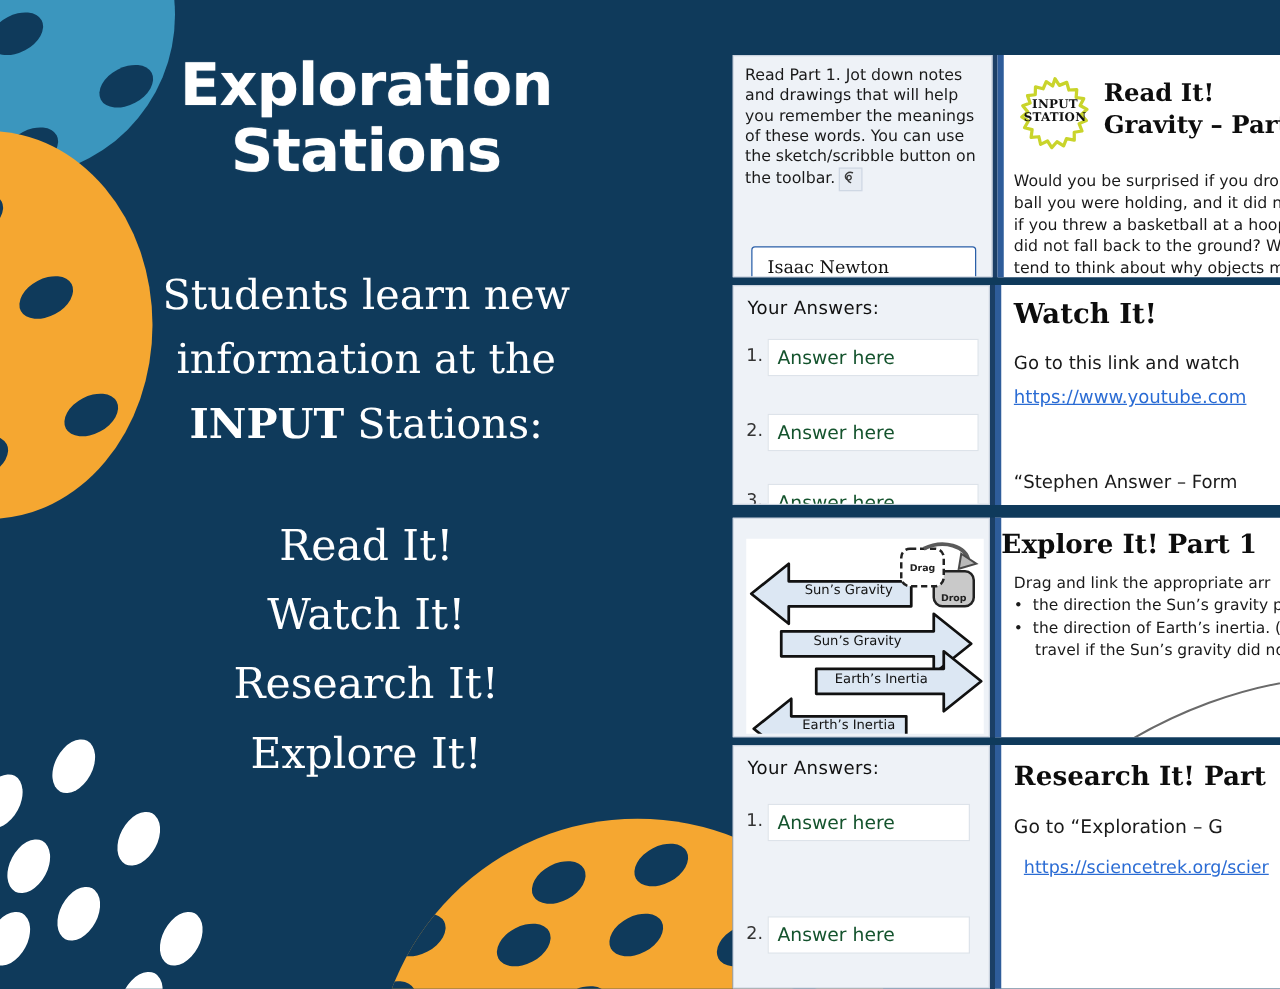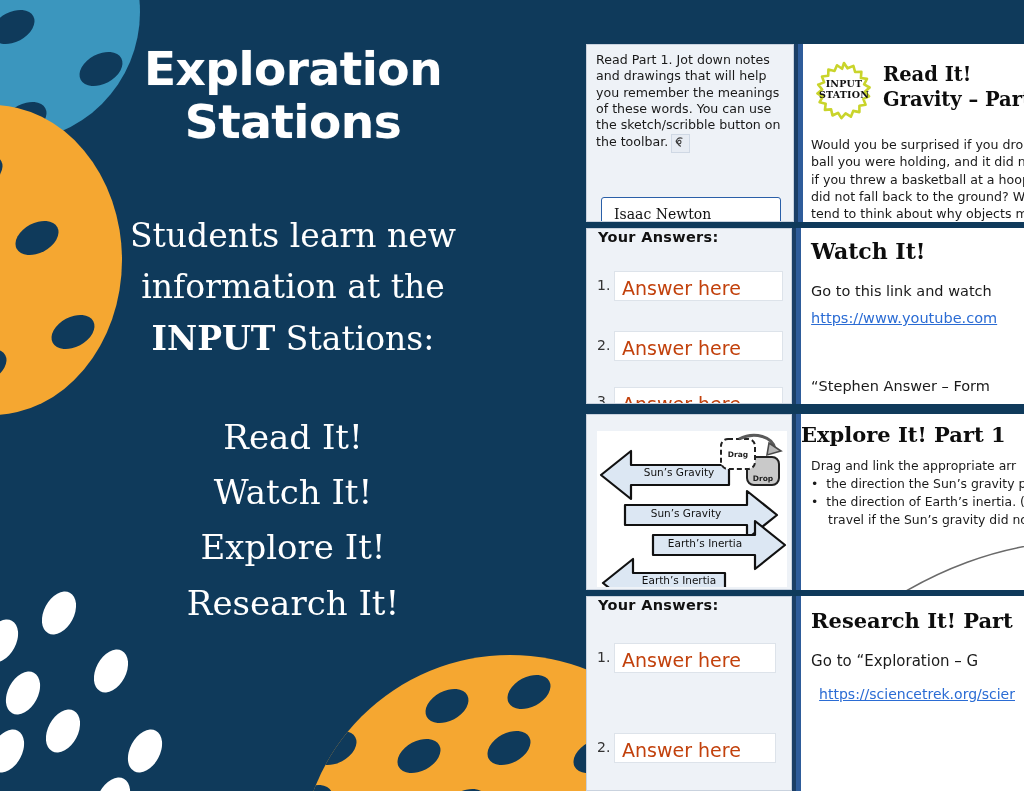--- a/index.html
+++ b/index.html
@@ -105,27 +105,27 @@
     font-size:19.5px;line-height:1.26;color:#0d0d0d;white-space:nowrap;
   }
   .p1-body{
     position:absolute;left:8px;top:92px;width:300px;
     font-size:12.6px;line-height:1.37;color:#1a1a1a;white-space:nowrap;
     font-family:"DejaVu Sans", sans-serif;
   }
 
   
   .ans-title{
-    position:absolute;left:11px;top:0;font-size:14.5px;font-weight:bold;
+    position:absolute;left:11px;top:10px;font-size:14.5px;font-weight:normal;
     color:#111;font-family:"DejaVu Sans", sans-serif;letter-spacing:.3px;
   }
   .ans-box{position:absolute;background:#fff;border:1px solid #dde3ea;}
   .ans-num{position:absolute;font-size:14px;color:#333;
            font-family:"DejaVu Sans", sans-serif;}
-  .ans-ph{position:absolute;font-size:19px;color:#c2410c;
+  .ans-ph{position:absolute;font-size:15px;color:#14532d;
            font-family:"DejaVu Sans", sans-serif;}
 
   #panel2{top:228px;height:176px;}
   #panel2 .pane-left{width:208px;height:176px;}
   #panel2 .pane-right{width:230px;height:176px;margin-left:4px;}
   .p2-head{
     position:absolute;left:10px;top:10px;
     font-family:"DejaVu Serif", serif;font-weight:bold;font-size:22px;color:#0d0d0d;
   }
   .p2-line{
@@ -236,22 +236,22 @@
       <div>Stations</div>
     </div>
 
     <div class="subtitle">
       <span>Students learn new information at the </span><b>INPUT</b><span> Stations:</span>
     </div>
 
     <div class="station-list">
       <div>Read It!</div>
       <div>Watch It!</div>
+      <div>Research It!</div>
       <div>Explore It!</div>
-      <div>Research It!</div>
     </div>
   </div>
 
   <div class="right-col">
 
     <div class="panel" id="panel1">
       <div class="inner">
         <div class="pane-left">
           <div class="p1-instr"><span>Read Part 1. Jot down notes and drawings that will help you remember the meanings of these words. You can use the sketch/scribble button on the toolbar.</span><span class="scribble-icon">
               <svg width="15" height="15" viewBox="0 0 15 15">

